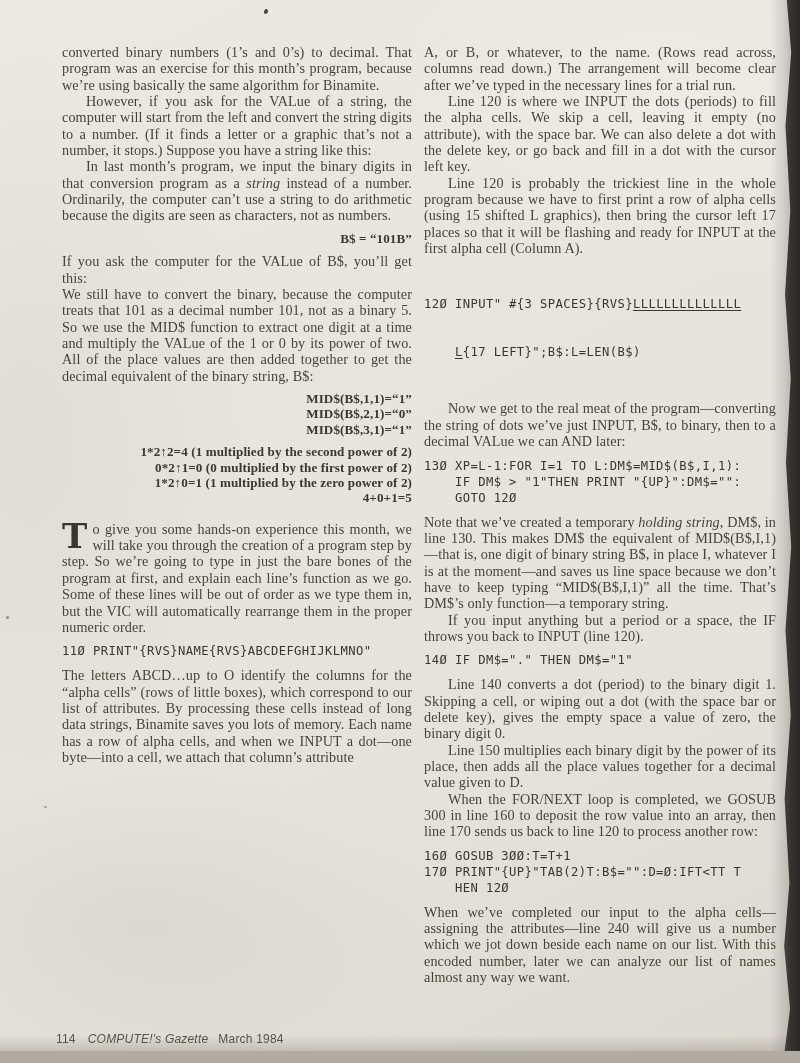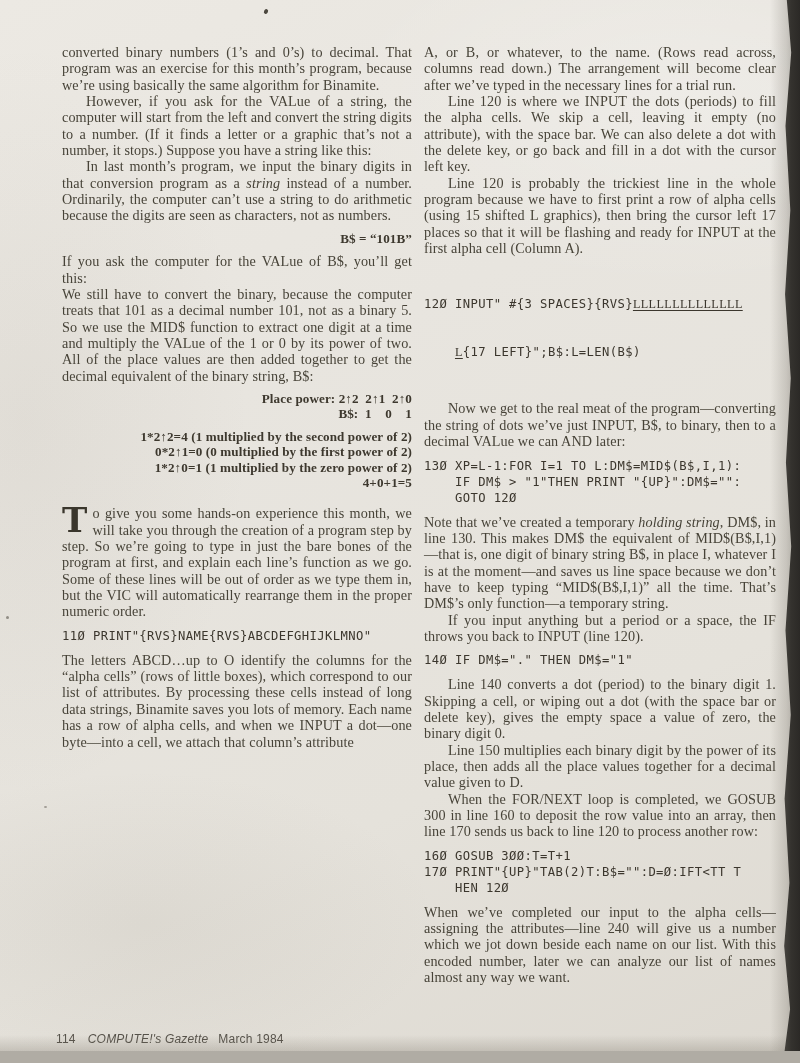--- a/index.html
+++ b/index.html
@@ -25,21 +25,21 @@
   p { margin:0; }
   p.ind { text-indent:24px; }
   .codeb {
     font-weight:bold; font-size:13.1px; line-height:15.4px;
     margin:7px 0 7px 30px; white-space:pre; text-align:right; color:#3d382e;
   }
   .codem {
     font-family:"DejaVu Sans Mono", monospace; font-size:12.2px; line-height:16.0px;
     margin:8px 0; white-space:pre; text-align:left; color:#3b362d; letter-spacing:0.4px;
   }
-  .ul { text-decoration:underline; text-underline-offset:2px;font-family:Liberation Serif, serif; }
+  .ul { text-decoration:underline; text-underline-offset:2px; }
   .dcwrap { margin-top:15px; }
   .dropcap {
     float:left; font-family:"DejaVu Serif", serif; font-weight:bold;
     font-size:34px; line-height:27px; padding:2px 5px 0 0; color:#3a362c;
   }
   .footer {
     position:absolute; left:56px; top:1032px;
     font-family:"Liberation Sans", sans-serif; font-size:12px; color:#56524a;
     letter-spacing:0.2px;
   }
@@ -68,22 +68,23 @@
 <div class="page">
   <div class="grain"></div>
 
   <div class="col left">
     <p>converted binary numbers (1’s and 0’s) to decimal. That program was an exercise for this month’s program, because we’re using basically the same algorithm for Binamite.</p>
     <p class="ind">However, if you ask for the VALue of a string, the computer will start from the left and convert the string digits to a number. (If it finds a letter or a graphic that’s not a number, it stops.) Suppose you have a string like this:</p>
     <p class="ind"><span>In last month’s program, we input the binary digits in that conversion program as a </span><i>string</i><span> instead of a number. Ordinarily, the computer can’t use a string to do arithmetic because the digits are seen as characters, not as numbers.</span></p>
     <div class="codeb">B$ = “101B”</div>
     <p>If you ask the computer for the VALue of B$, you’ll get this:</p>
     <p>We still have to convert the binary, because the computer treats that 101 as a decimal number 101, not as a binary 5. So we use the MID$ function to extract one digit at a time and multiply the VALue of the 1 or 0 by its power of two. All of the place values are then added together to get the decimal equivalent of the binary string, B$:</p>
-    <div class="codeb">Place power: 2↑2  2↑1  2↑0
-        B$:  1    0    1</div>
+    <div class="codeb">MID$(B$,1,1)=“1”
+MID$(B$,2,1)=“0”
+MID$(B$,3,1)=“1”</div>
     <div class="codeb">1*2↑2=4 (1 multiplied by the second power of 2)
 0*2↑1=0 (0 multiplied by the first power of 2)
 1*2↑0=1 (1 multiplied by the zero power of 2)
 4+0+1=5</div>
     <p class="dcwrap"><span class="dropcap">T</span><span>o give you some hands-on experience this month, we will take you through the creation of a program step by step. So we’re going to type in just the bare bones of the program at first, and explain each line’s function as we go. Some of these lines will be out of order as we type them in, but the VIC will automatically rearrange them in the proper numeric order.</span></p>
     <div class="codem">11Ø PRINT"{RVS}NAME{RVS}ABCDEFGHIJKLMNO"</div>
     <p>The letters ABCD…up to O identify the columns for the “alpha cells” (rows of little boxes), which correspond to our list of attributes. By processing these cells instead of long data strings, Binamite saves you lots of memory. Each name has a row of alpha cells, and when we INPUT a dot—one byte—into a cell, we attach that column’s attribute</p>
   </div>
 
   <div class="col right">

